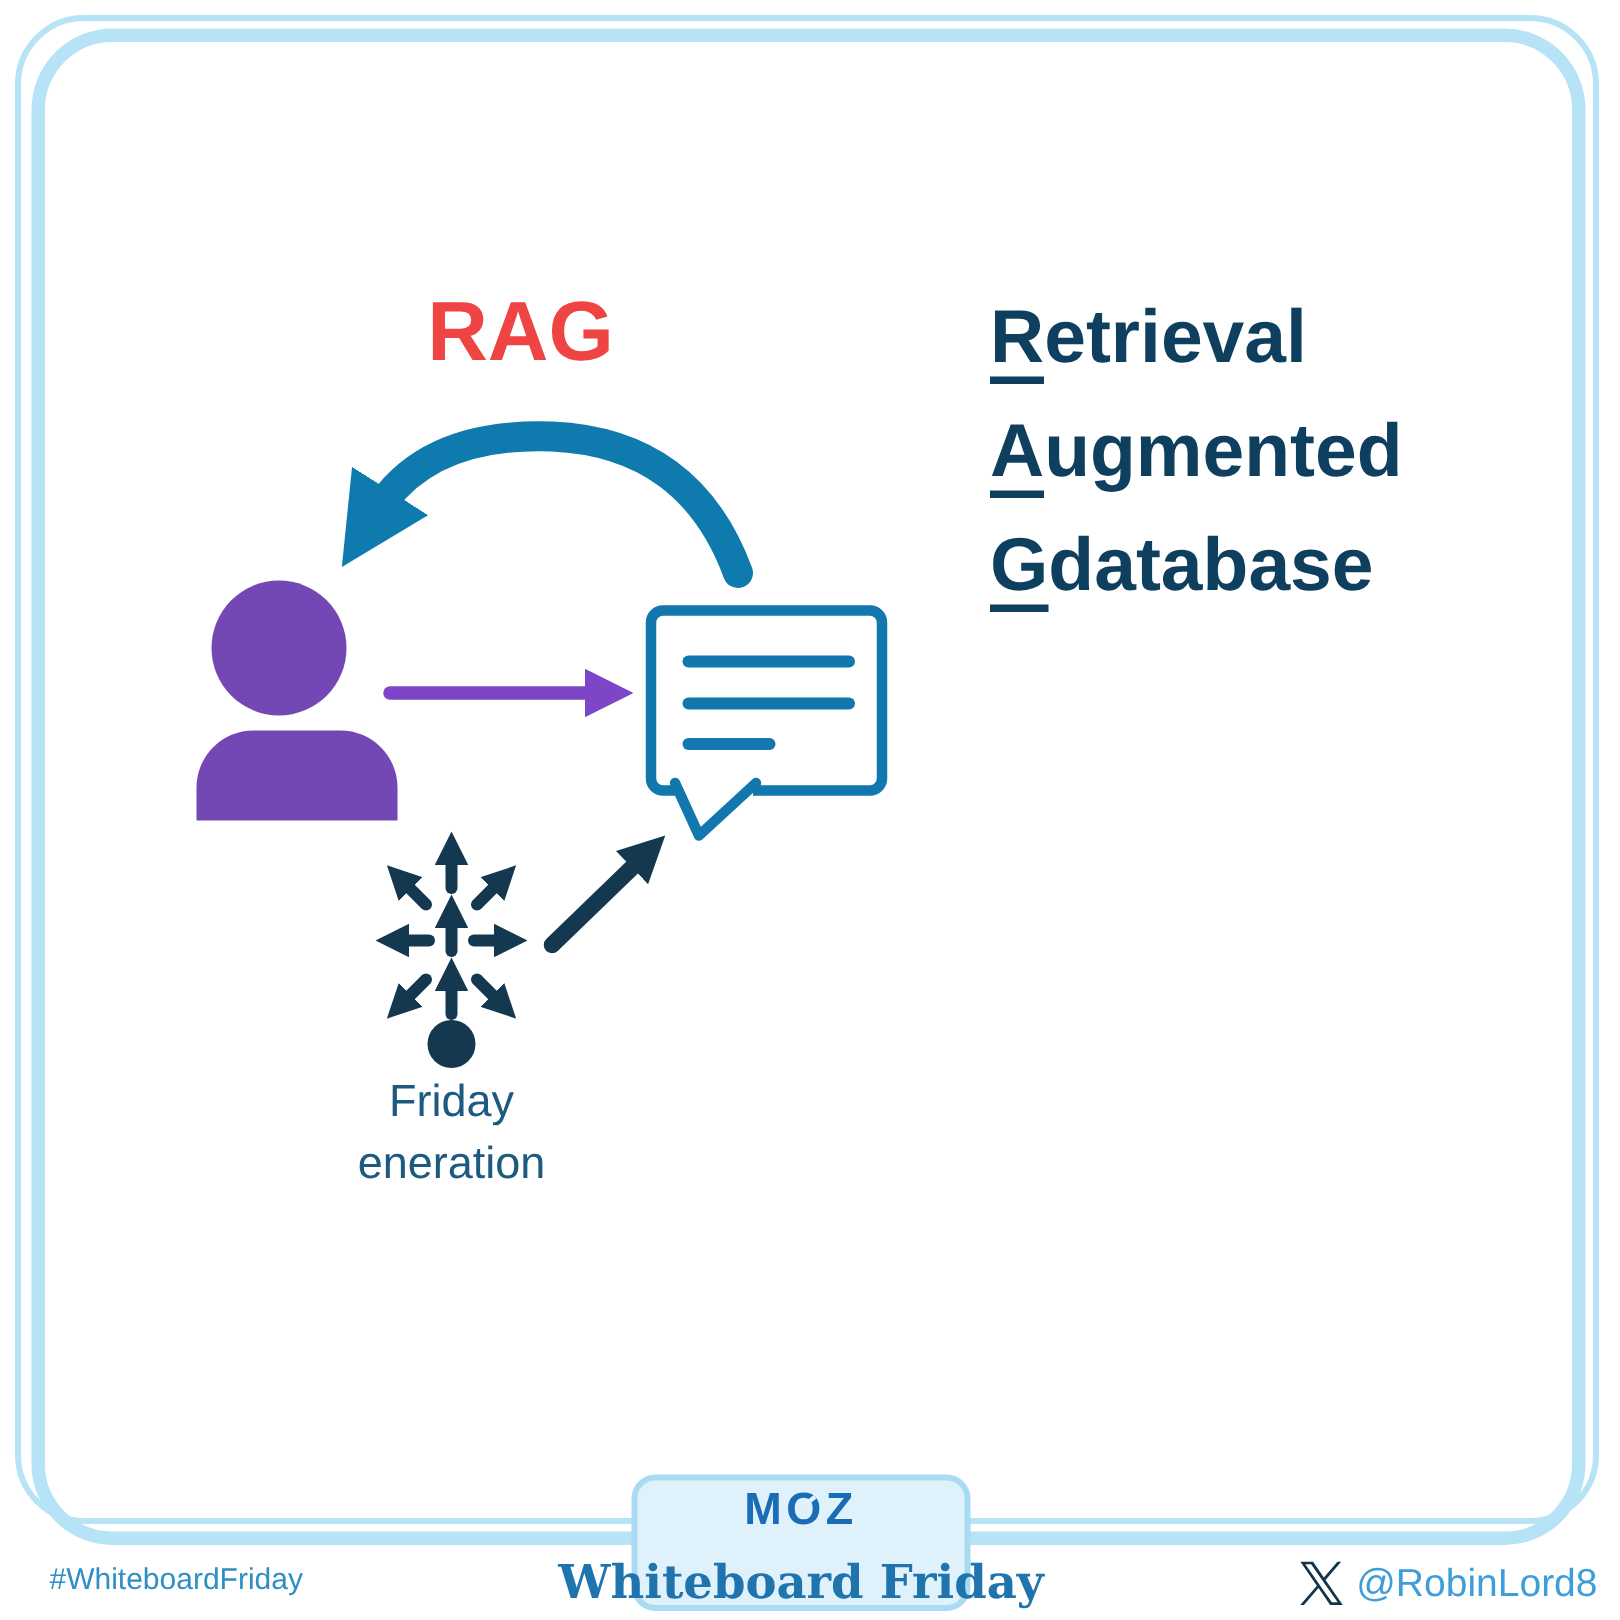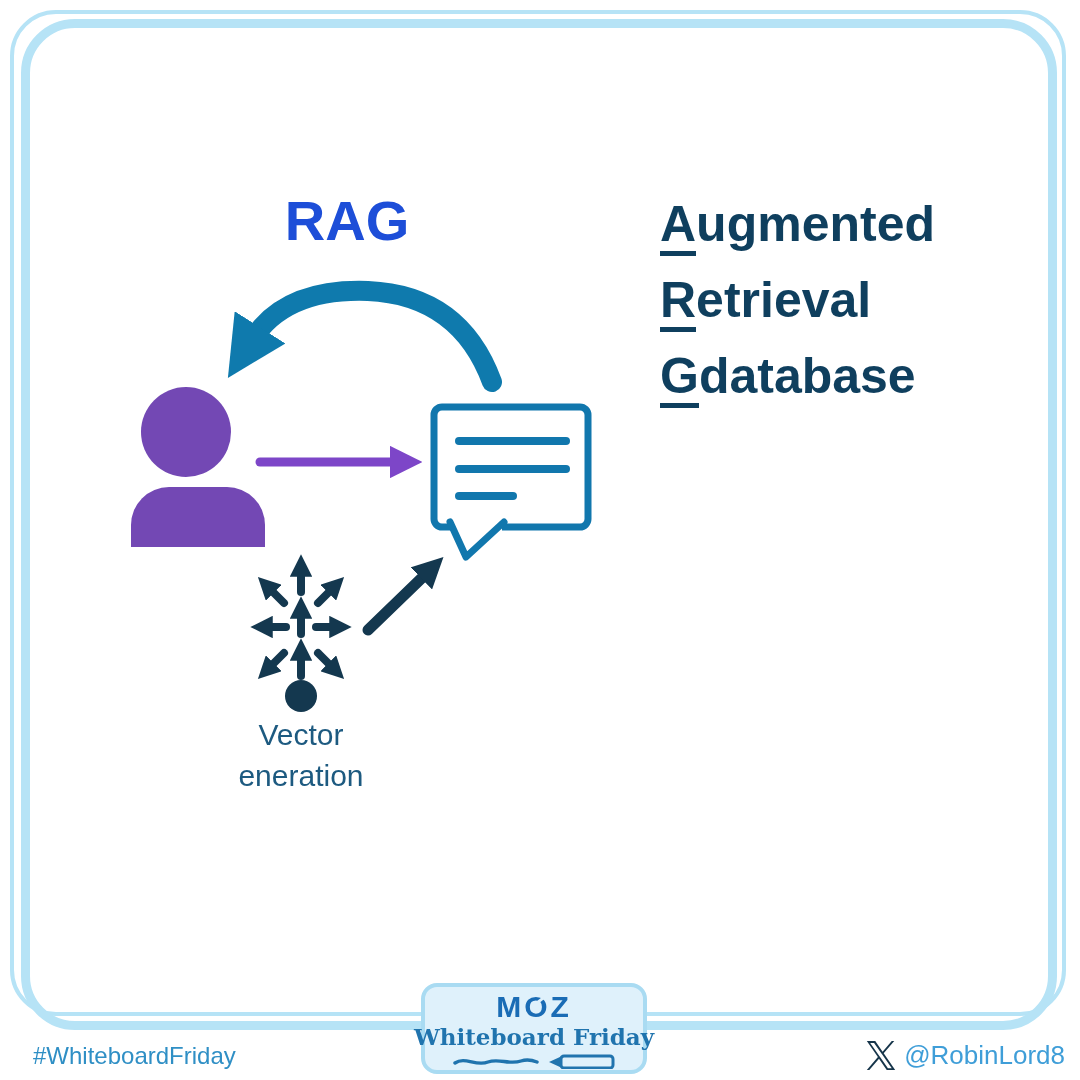--- a/index.html
+++ b/index.html
@@ -13,56 +13,57 @@
     border:4px solid #b6e3f6;border-radius:46px;box-sizing:content-box;
   }
   .frame-thick{
     position:absolute;left:21px;top:19px;width:1018px;height:993px;
     border:9px solid #b6e3f6;border-radius:54px;box-sizing:content-box;
   }
   #diagram-svg{position:absolute;left:0;top:0;width:1080px;height:1080px;}
   
   #rag-title{
     position:absolute;left:262px;top:188px;width:170px;text-align:center;
-    font-size:56px;font-weight:bold;color:#1d4ed8;letter-spacing:0px;
+    font-size:56px;font-weight:bold;color:#ef4444;letter-spacing:0px;
   }
   
   #acronym{position:absolute;left:660px;top:186px;color:#0f3f5e;}
   .acro-line{height:76px;line-height:76px;font-size:50px;font-weight:bold;white-space:nowrap;}
   .acro-initial{display:inline-block;line-height:1.08;border-bottom:5px solid #0f3f5e;}
   
   #vector-label{
     position:absolute;left:201px;top:714px;width:200px;text-align:center;
     color:#1d5a80;font-size:30px;line-height:41px;
   }
   
   #hashtag{
-    position:absolute;left:33px;top:1042px;font-size:24px;color:#2f8fc5;
+    position:absolute;left:33px;top:1042px;font-size:20px;color:#2f8fc5;
   }
   #handle-group{
     position:absolute;right:15px;top:1040px;display:flex;align-items:center;gap:8px;
   }
   #handle-text{font-size:26px;color:#3f9ed8;}
   
   #logo-box{
     position:absolute;left:421px;top:983px;width:226px;height:91px;box-sizing:border-box;
     background:#dff1fb;border:4px solid #a9dbf2;border-radius:16px;
     display:flex;flex-direction:column;align-items:center;justify-content:flex-start;
     padding-top:5px;
+    gap:19px;
   }
   #moz-brand{
     position:relative;font-size:30px;font-weight:bold;letter-spacing:3px;
     color:#1a6cb5;line-height:30px;
   }
   #moz-o-slash{
     position:absolute;left:50%;top:9px;width:15px;height:3px;background:#dff1fb;
     transform:translateX(-4px) rotate(-38deg);
   }
   #wf-series{
-    font-family:"DejaVu Serif", serif;font-size:23px;font-weight:bold;color:#2074ae;
+    font-family:"DejaVu Serif", serif;font-size:31px;font-weight:bold;color:#2074ae;
     line-height:27px;margin-top:1px;white-space:nowrap;
   }
   #pen-squiggle{margin-top:2px;}
 </style>
 </head>
 <body>
 
 <div id="canvas">
 
   <div class="frame-thin"></div>
@@ -117,27 +118,27 @@
     </g>
 
     <g>
       <line x1="368" y1="630" x2="428" y2="572" stroke="#14384f" stroke-width="11" stroke-linecap="round" marker-end="url(#ah-navy)"></line>
     </g>
   </svg>
 
   <div id="rag-title">RAG</div>
 
   <div id="acronym">
+    <div class="acro-line"><span class="acro-initial">R</span><span>etrieval</span></div>
     <div class="acro-line"><span class="acro-initial">A</span><span>ugmented</span></div>
-    <div class="acro-line"><span class="acro-initial">R</span><span>etrieval</span></div>
     <div class="acro-line"><span class="acro-initial">G</span><span>database</span></div>
   </div>
 
   <div id="vector-label">
-    <div>Vector</div>
+    <div>Friday</div>
     <div>eneration</div>
   </div>
 
   <div id="logo-box">
     <div id="moz-brand">
       <span>MOZ</span>
       <div id="moz-o-slash"></div>
     </div>
     <div id="wf-series">Whiteboard Friday</div>
     <svg id="pen-squiggle" width="170" height="17" viewBox="0 0 170 17">

